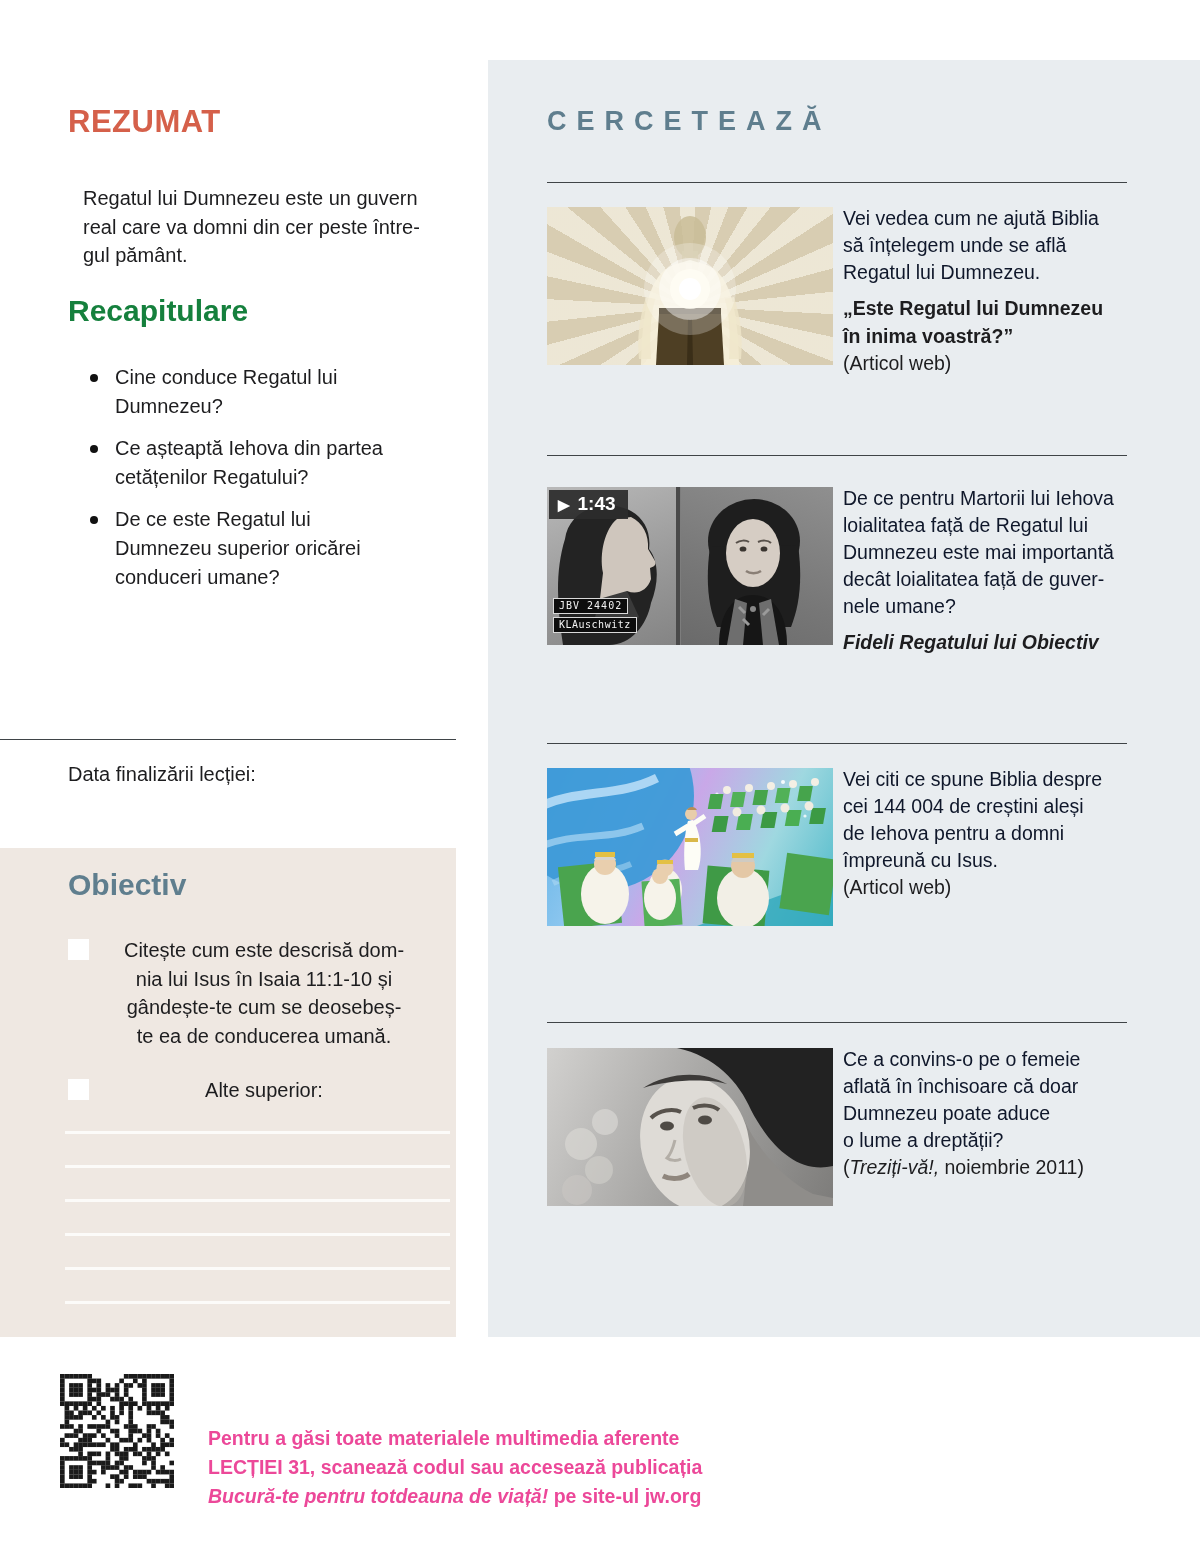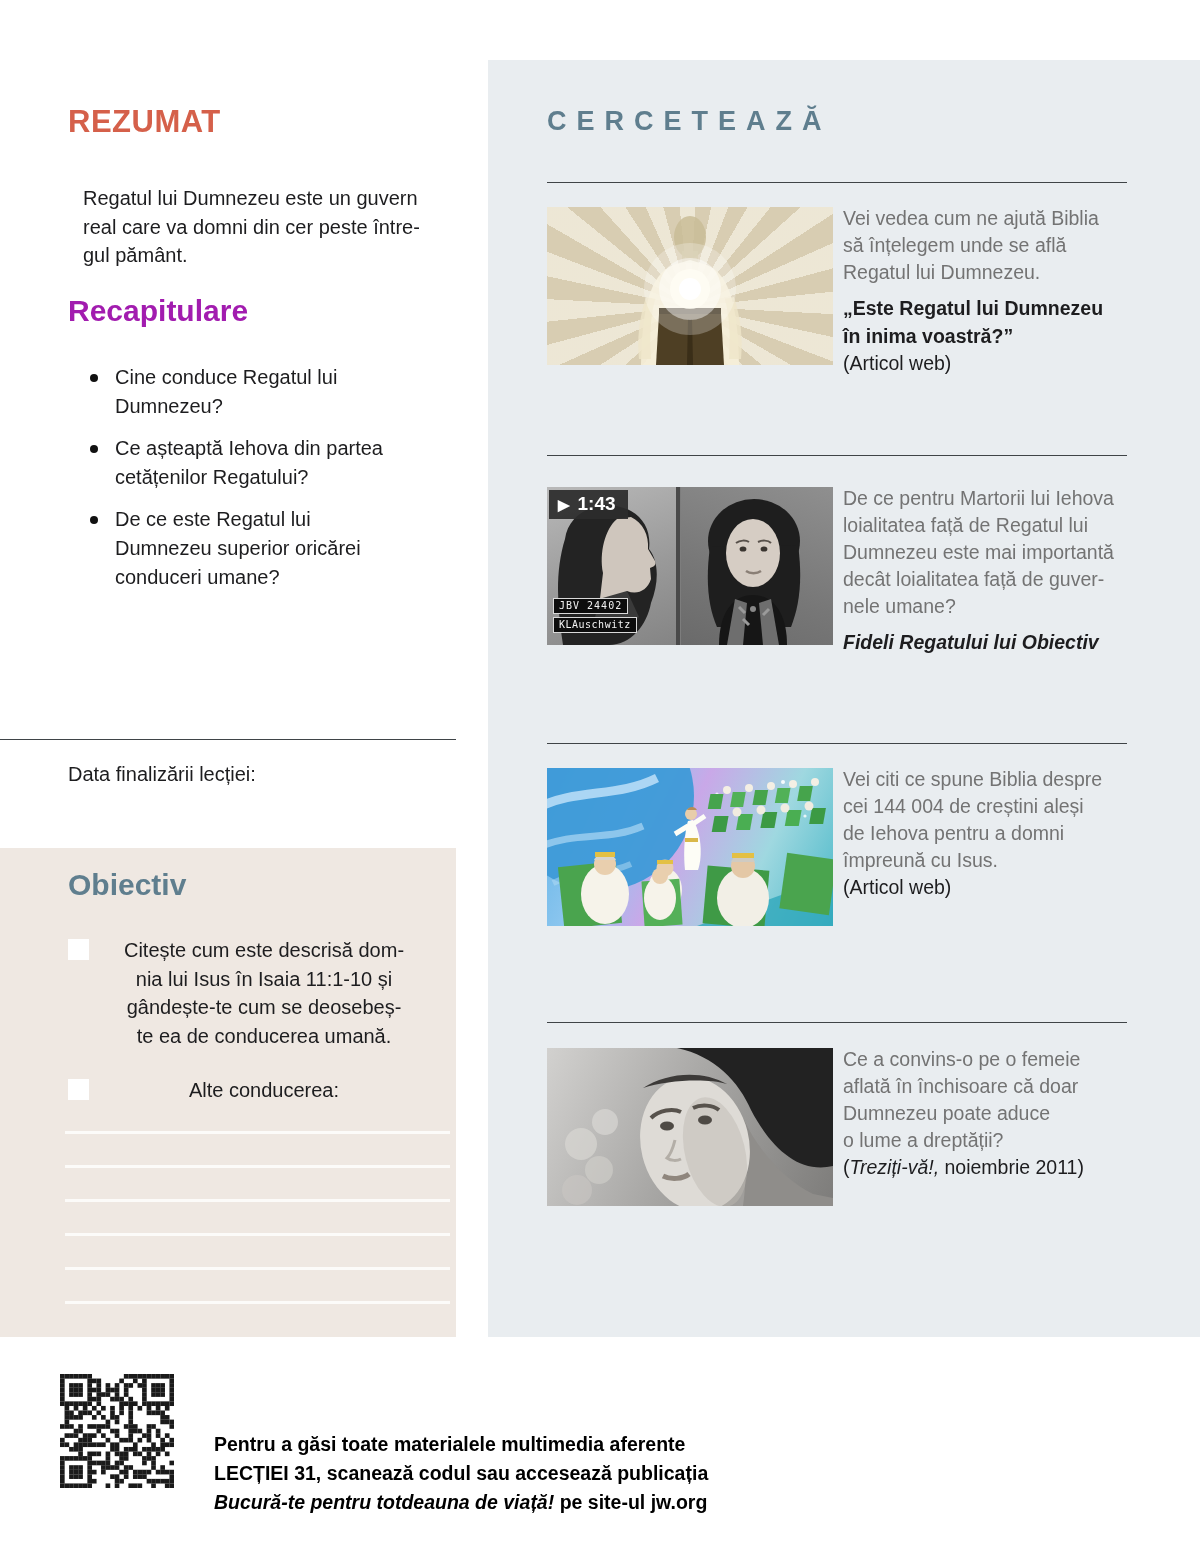--- a/index.html
+++ b/index.html
@@ -5,21 +5,21 @@
   html,body{margin:0;padding:0;background:#ffffff;}
   .page{position:relative;width:1200px;height:1543px;background:#ffffff;overflow:hidden;
         font-family:"Liberation Sans", sans-serif;color:#1d1d1f;}
   .pre{white-space:pre-line;}
 
   
   .summary-title{position:absolute;left:68px;top:104px;margin:0;font-size:31px;font-weight:800;
                  letter-spacing:.5px;color:#d5604a;}
   .summary-text{position:absolute;left:68px;top:169px;width:410px;margin:15px;
                 font-size:20px;line-height:28.5px;color:#1d1d1f;}
-  .review-title{position:absolute;left:68px;top:294px;margin:0;font-size:30px;font-weight:700;color:#a21caf;}
+  .review-title{position:absolute;left:68px;top:294px;margin:0;font-size:30px;font-weight:700;color:#15803d;}
   .review-list{position:absolute;left:90px;top:363px;width:380px;margin:0;padding:0;list-style:none;}
   .review-list li{position:relative;padding-left:25px;margin-bottom:13px;font-size:20px;line-height:29px;}
   .bullet-dot{position:absolute;left:0;top:11px;width:8px;height:8px;border-radius:50%;background:#111;}
   .left-rule{position:absolute;left:0;top:739px;width:456px;height:0;border:0;border-top:1.6px solid #3f4447;margin:0;}
   .date-label{position:absolute;left:68px;top:760px;margin:0;font-size:20px;line-height:28px;}
 
   .goal-box{position:absolute;left:0;top:848px;width:456px;height:489px;background:#efe8e2;text-align:center;}
   .goal-title{position:absolute;left:68px;top:20px;margin:0;font-size:30px;font-weight:700;color:#5f7e8e;}
   .goal-item{position:absolute;left:68px;width:360px;font-size:20px;line-height:28.5px;}
   .goal-item.gi1{top:88px;}
@@ -31,21 +31,21 @@
   
   .explore-panel{position:absolute;left:488px;top:60px;width:764px;height:1277px;background:#e9edf0;}
   .explore-title{position:absolute;left:59px;top:46px;margin:0;font-size:27px;font-weight:700;
                  letter-spacing:10px;color:#5f7e8e;}
   .sec-rule{position:absolute;left:59px;width:580px;height:0;border:0;border-top:1.6px solid #3f4447;margin:0;}
   .row{position:absolute;left:59px;width:640px;}
   .thumb{position:absolute;left:0;top:0;width:286px;height:158px;overflow:hidden;cursor:pointer;}
   .thumb svg{position:absolute;left:0;top:0;width:100%;height:100%;}
   .itxt{position:absolute;left:296px;top:-2px;width:330px;}
   .itxt p{margin:0;}
-  .desc{font-size:19.5px;line-height:27px;color:#737373;}
+  .desc{font-size:19.5px;line-height:27px;color:#0f172a;}
   .ititle{font-size:19.5px;line-height:27.5px;font-weight:700;margin-top:9px !important;}
   .ititle.italic{font-style:italic;}
   .isub{font-size:19.5px;line-height:27.5px;}
 
   
   .t1{background:#d8cdb2;}
   .t1 .rays{position:absolute;inset:-50px;
      background:repeating-conic-gradient(from 3deg at 50% 58%,rgba(255,252,240,0) 0deg 9deg,rgba(255,252,242,.55) 9deg 18deg);}
 
   
@@ -63,22 +63,22 @@
   .plate2{left:6px;top:130px;letter-spacing:.5px;}
 
   
   .t3{background:linear-gradient(115deg,#5fb1e6 0%,#8ec7ef 26%,#c9a8e8 46%,#9fd8e0 72%,#49b8c8 100%);}
 
   
   .t4{background:linear-gradient(115deg,#d2d1cf 0%,#aaa9a7 45%,#7d7c7a 100%);}
 
   
   .qr{position:absolute;left:60px;top:1374px;width:114px;height:114px;cursor:pointer;}
-  .footer-text{position:absolute;left:196px;top:1412px;margin:18px;font-size:19.5px;line-height:29px;
-     font-weight:700;color:#000000;}
+  .footer-text{position:absolute;left:196px;top:1412px;margin:12px;font-size:19.5px;line-height:29px;
+     font-weight:700;color:#ec4899;}
   .footer-text em{font-style:italic;}
 </style>
 </head>
 <body>
 
 <div class="page">
 
   <h1 class="summary-title">REZUMAT</h1>
   <p class="summary-text pre">Regatul lui Dumnezeu este un guvern
 real care va domni din cer peste între-
@@ -111,21 +111,21 @@
     <h2 class="goal-title">Obiectiv</h2>
     <div class="goal-item gi1">
       <span class="checkbox"></span>
       <span class="gtext pre">Citește cum este descrisă dom-
 nia lui Isus în Isaia 11:1-10 și
 gândește-te cum se deosebeș-
 te ea de conducerea umană.</span>
     </div>
     <div class="goal-item gi2">
       <span class="checkbox"></span>
-      <span class="gtext">Alte conducerea:</span>
+      <span class="gtext">Alte superior:</span>
     </div>
     <div class="write-line" style="top:283px"></div>
     <div class="write-line" style="top:317px"></div>
     <div class="write-line" style="top:351px"></div>
     <div class="write-line" style="top:385px"></div>
     <div class="write-line" style="top:419px"></div>
     <div class="write-line" style="top:453px"></div>
   </section>
 
   <aside class="explore-panel">

